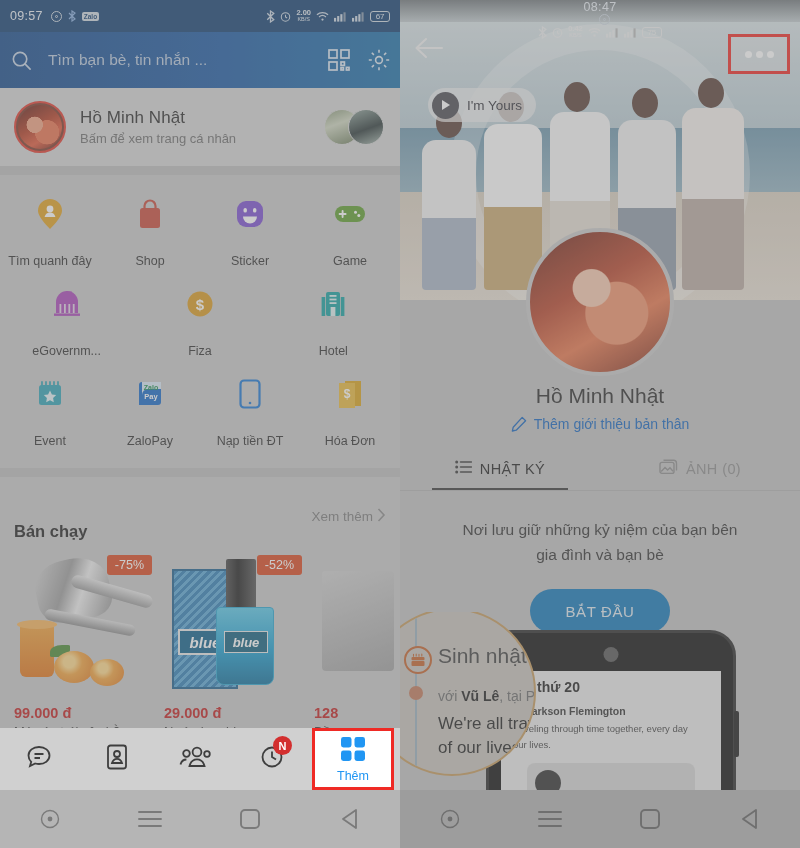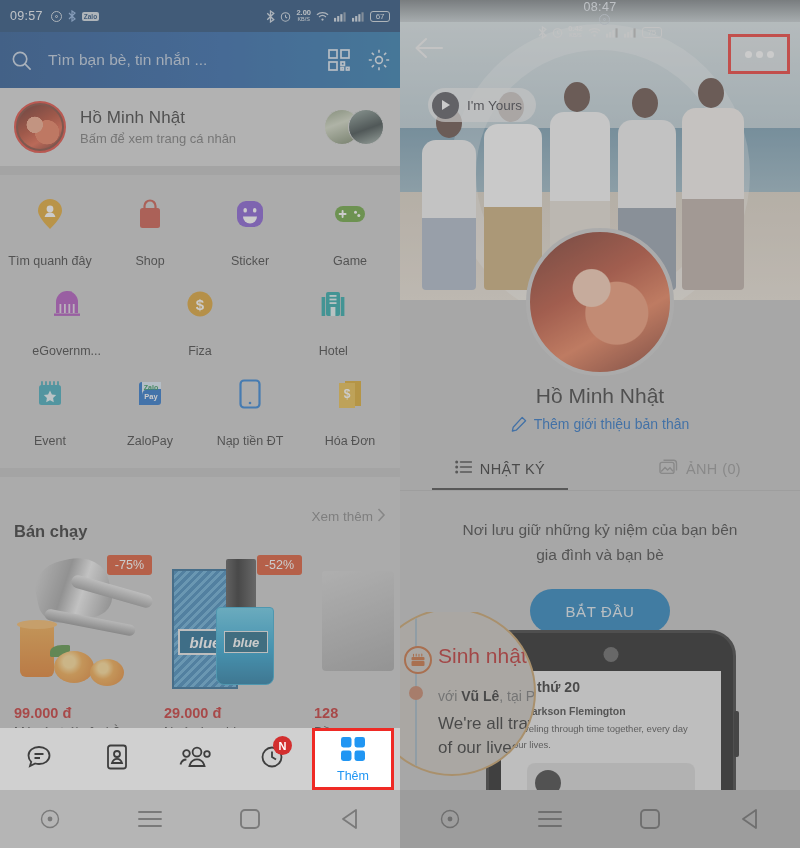--- a/index.html
+++ b/index.html
@@ -307,21 +307,21 @@
   .magnifier {
     position:absolute; left:-32px; top:-4px; width:168px; height:168px; border-radius:50%;
     border:2px solid #c59a5c; background:#c6c2bb; overflow:hidden; z-index:8;
   }
   .mag-line { position:absolute; left:45px; top:0; width:2px; height:168px; background:#9ab0bd; }
   .mag-dot { position:absolute; left:39px; top:76px; width:14px; height:14px; border-radius:50%; background:#c2795a; }
   .mag-cake {
     position:absolute; left:34px; top:36px; width:28px; height:28px; border-radius:50%;
     border:2px solid #c4622c; background:#c6c2bb; display:flex; align-items:center; justify-content:center;
   }
-  .mag-t1 { position:absolute; left:68px; top:34px; font-size:21px; color:#b91c1c; white-space:nowrap; }
+  .mag-t1 { position:absolute; left:68px; top:34px; font-size:21px; color:#404040; white-space:nowrap; }
   .mag-t2 { position:absolute; left:68px; top:78px; font-size:14px; color:#6a6a6a; white-space:nowrap; }
   .mag-t2 b { color:#1f1f1f; }
   .mag-t3 { position:absolute; left:68px; top:104px; font-size:17px; color:#1f1f1f; white-space:nowrap; }
   .mag-t4 { position:absolute; left:68px; top:128px; font-size:17px; color:#1f1f1f; white-space:nowrap; }
 </style>
 </head>
 <body>
 
 <div class="screen">
 

